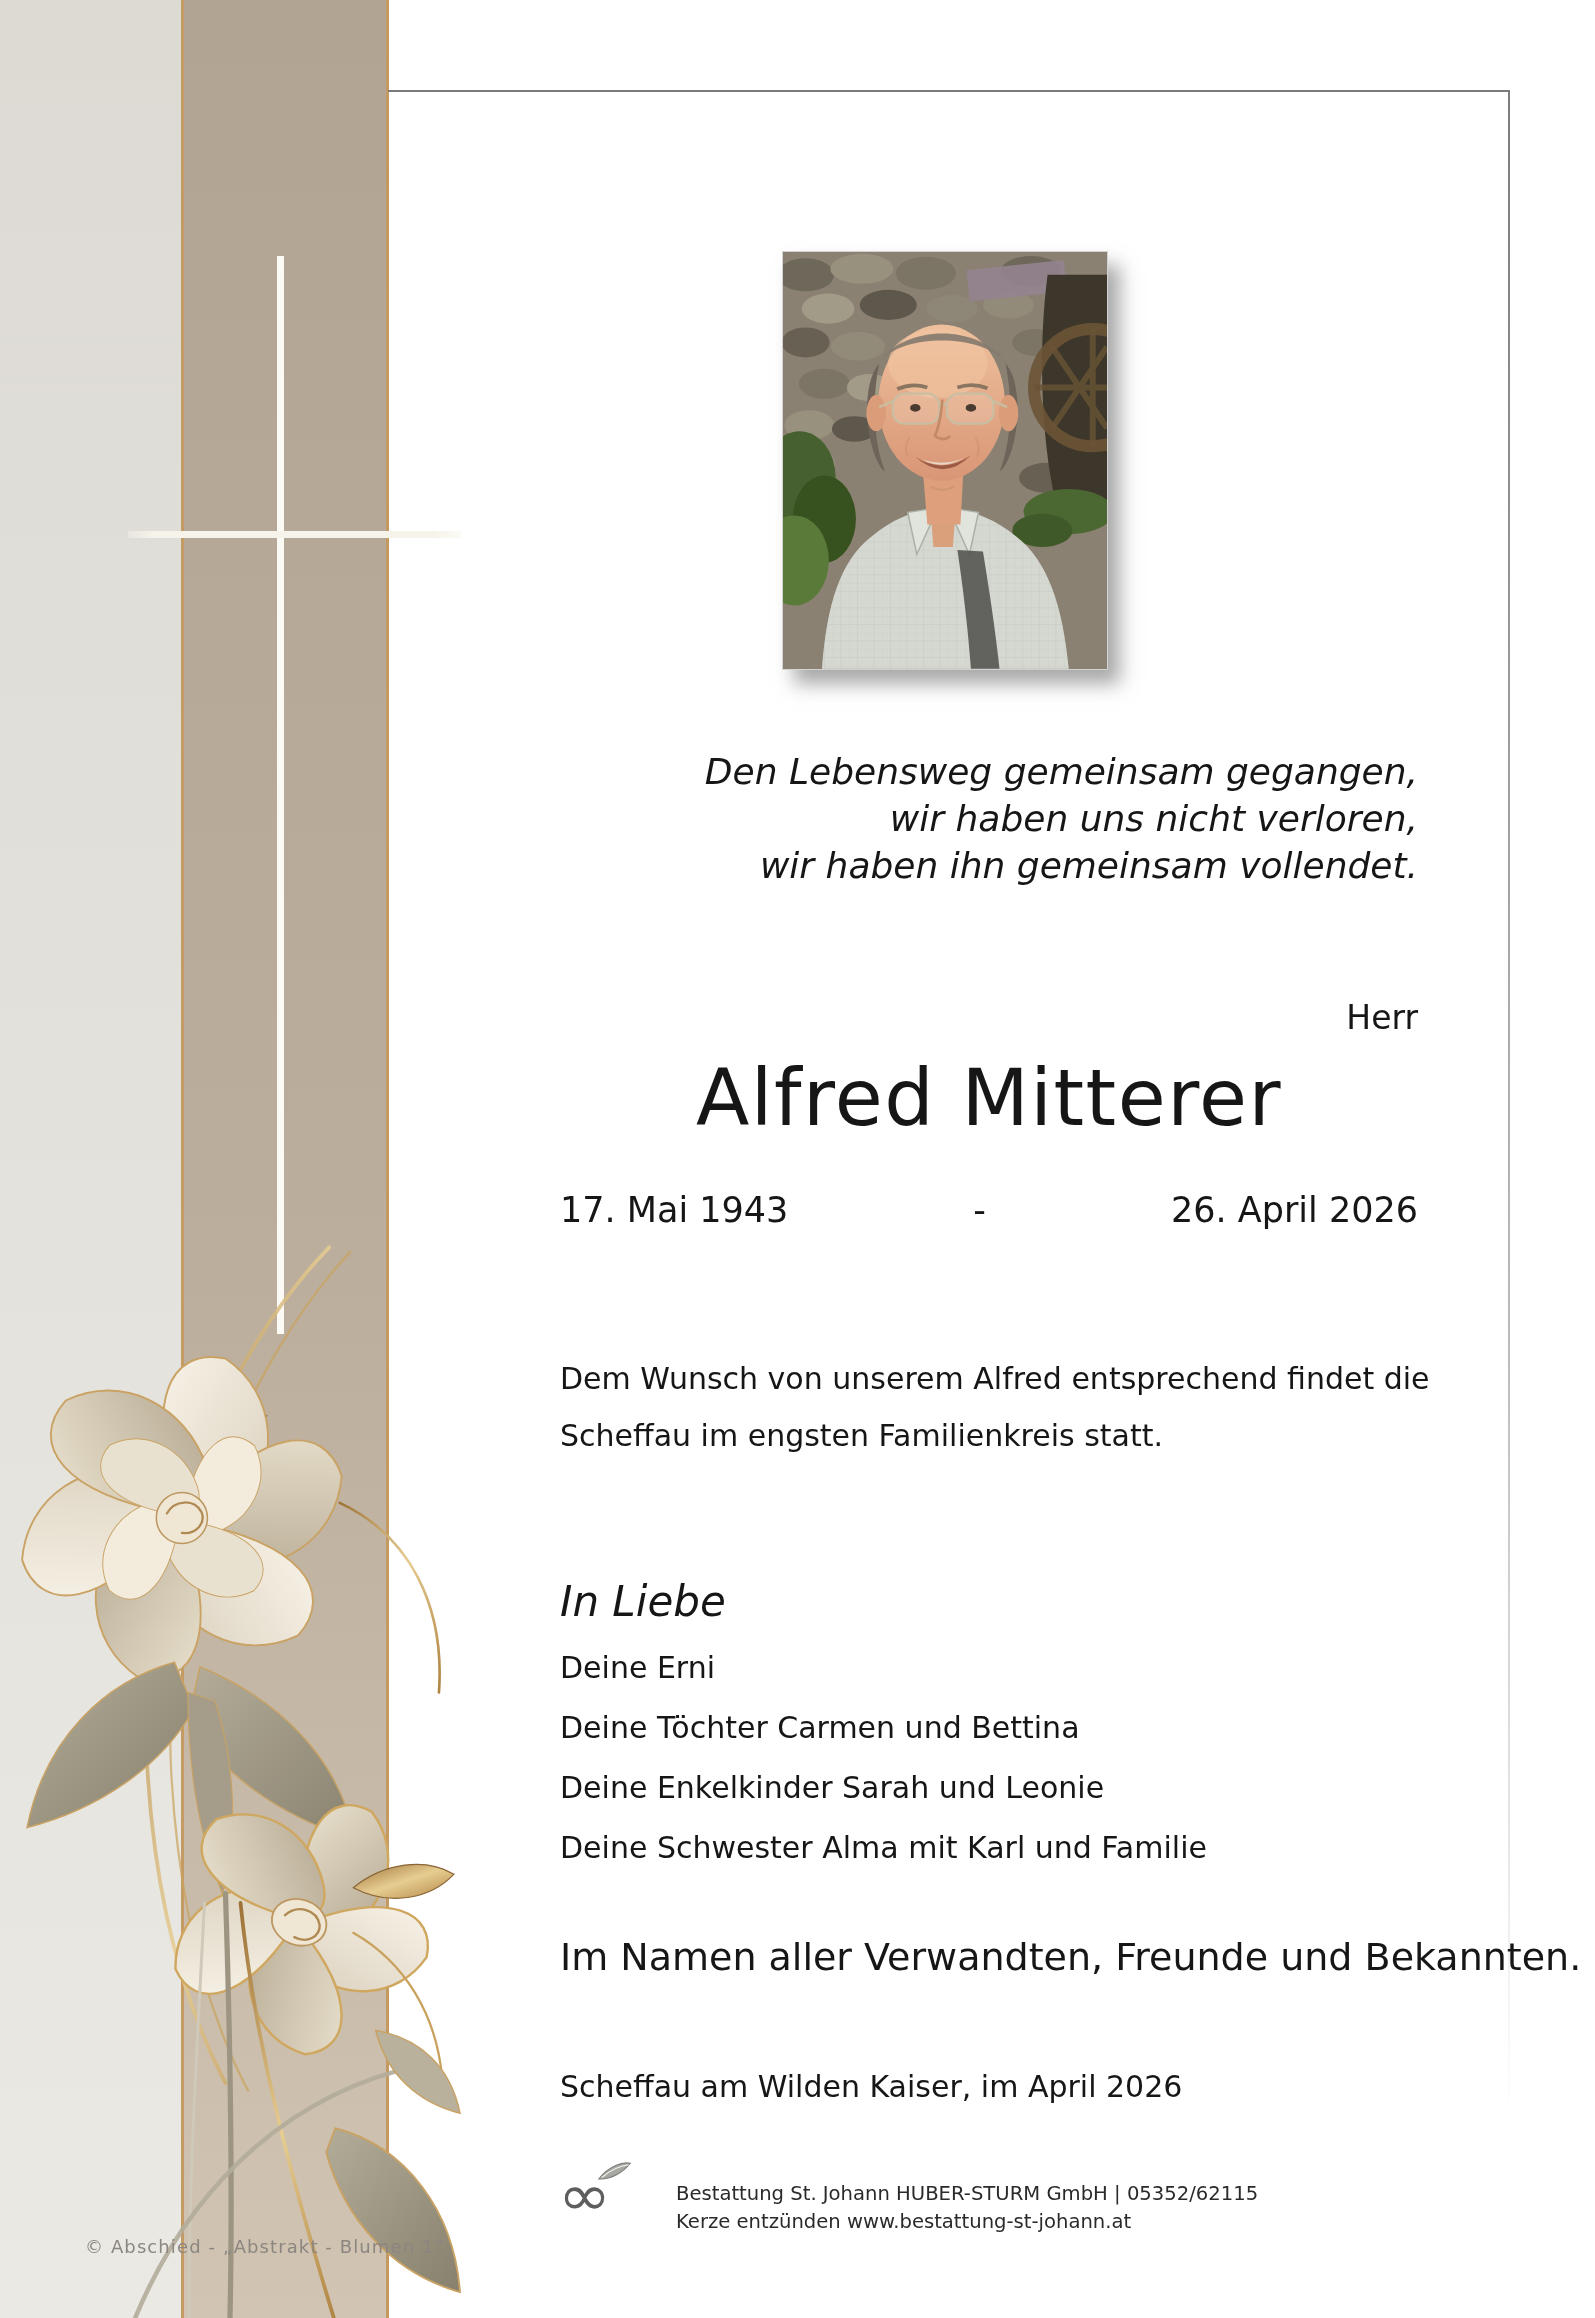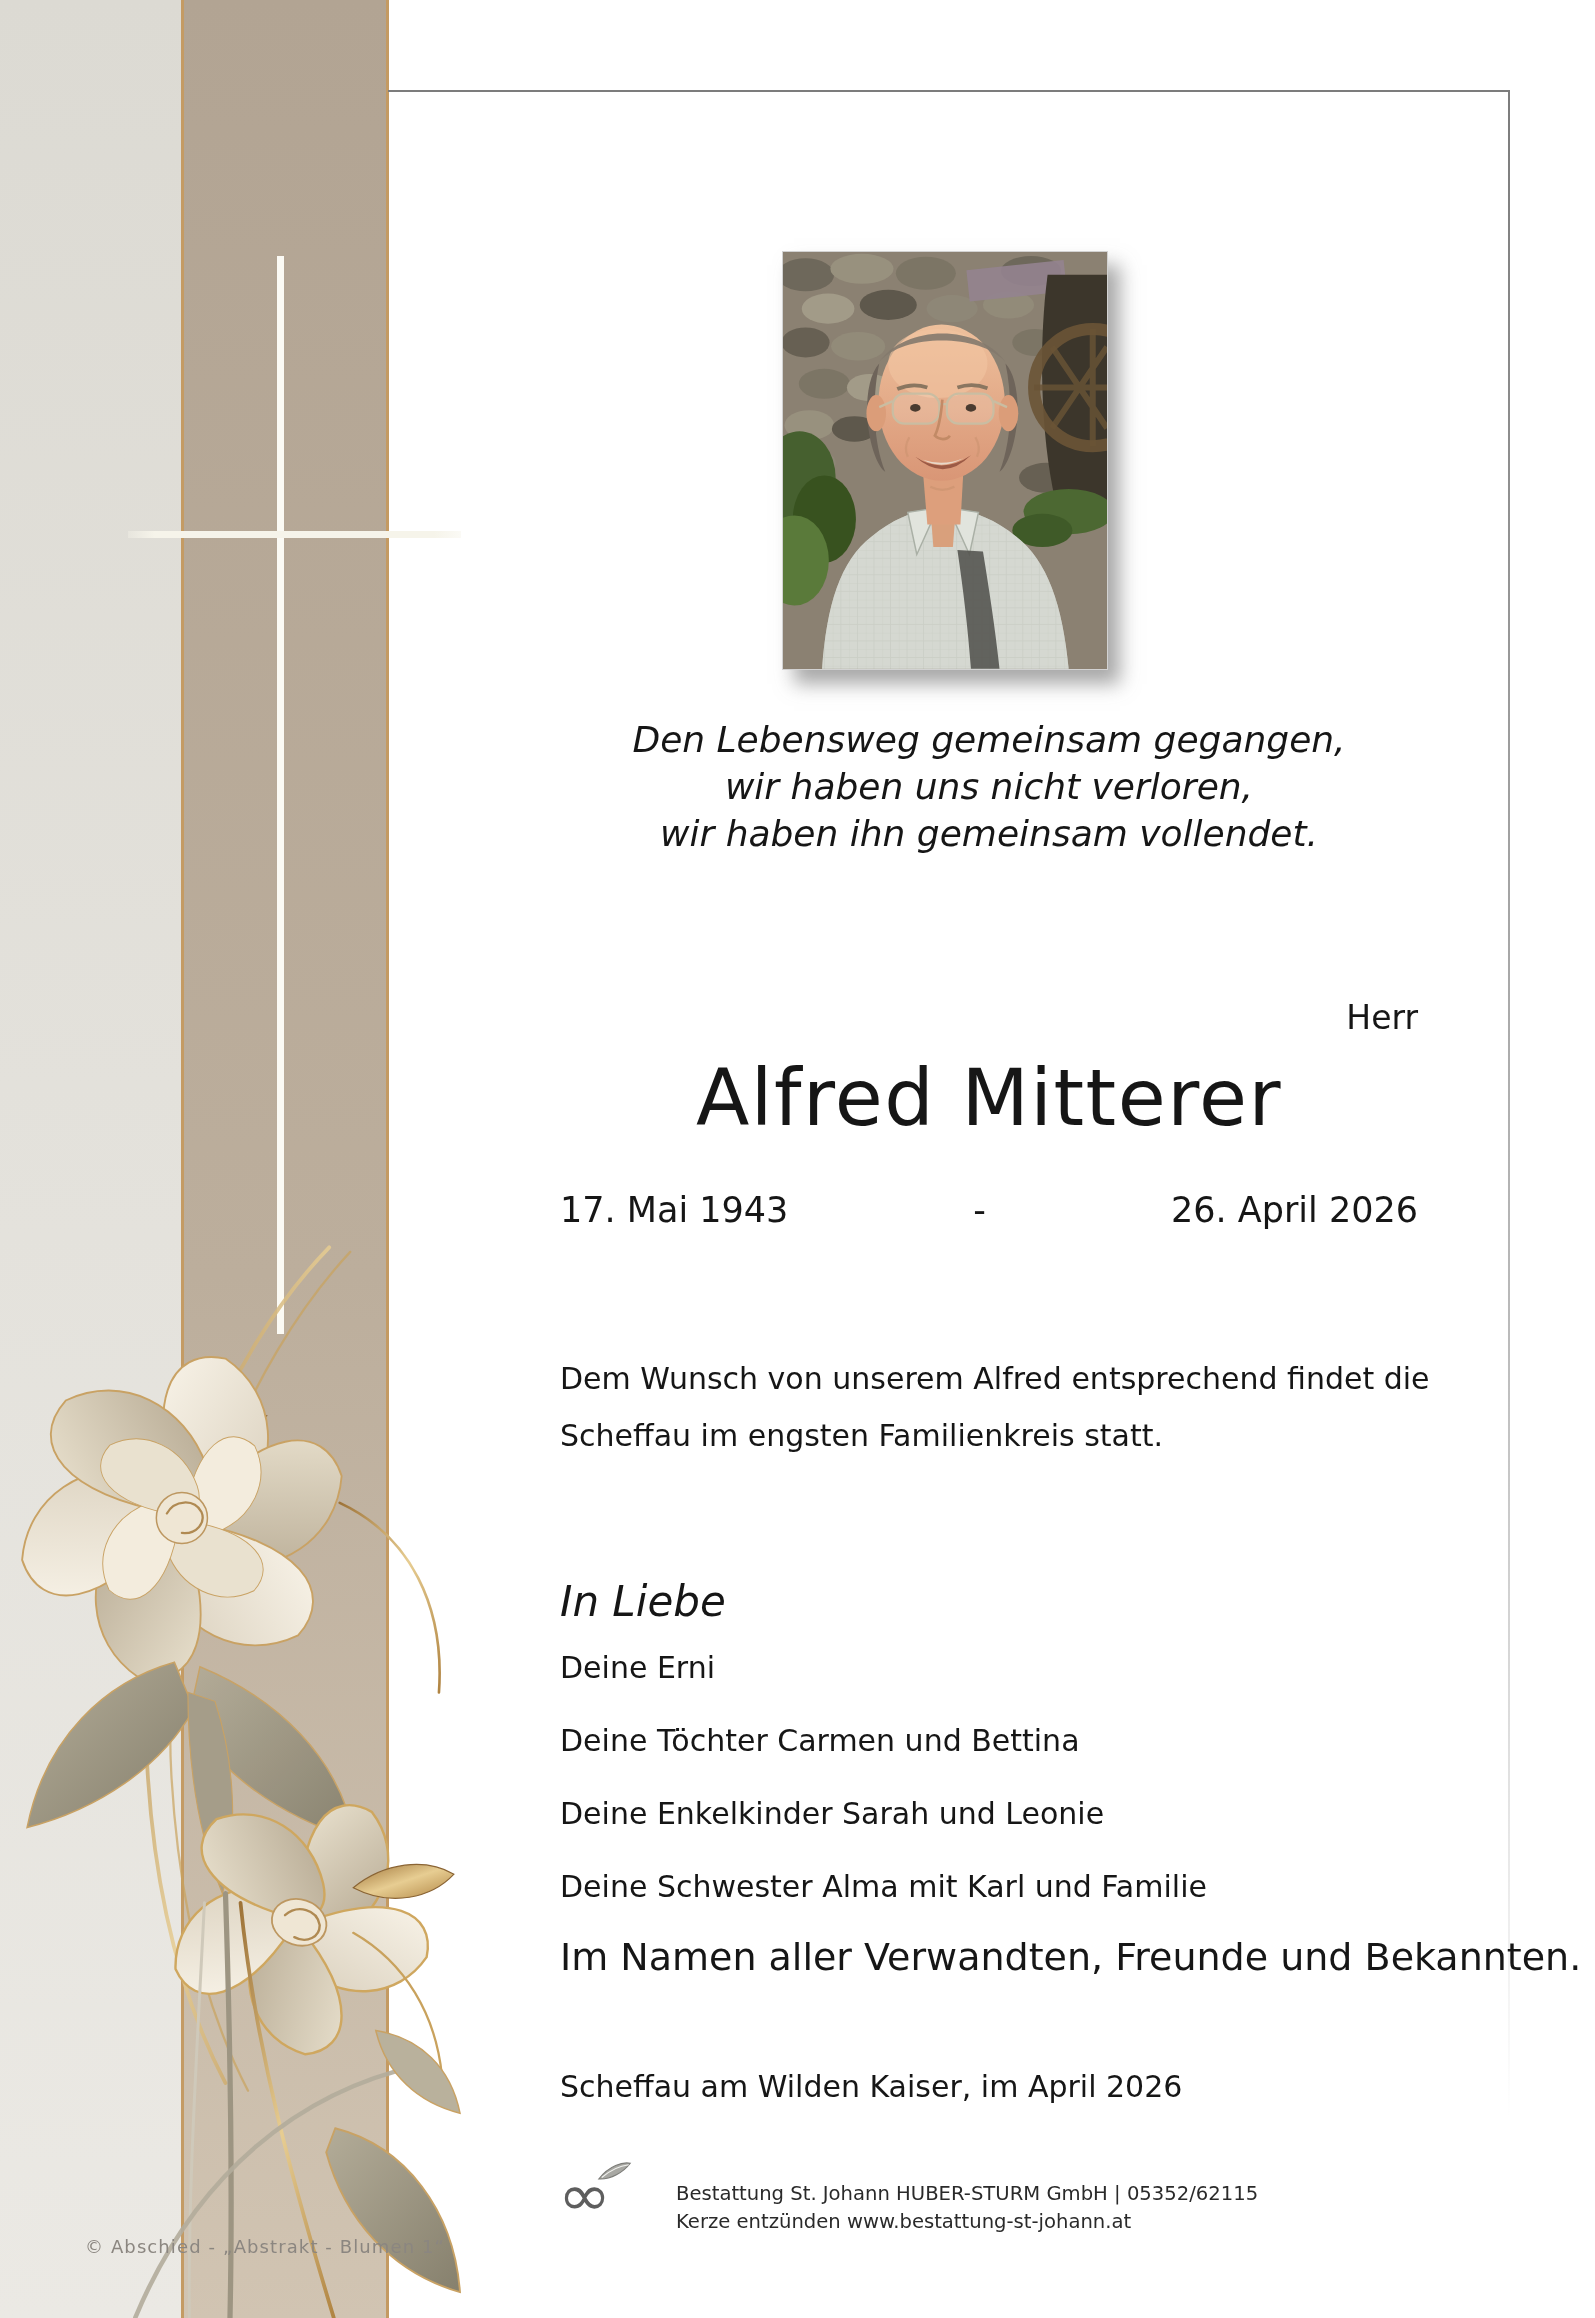--- a/index.html
+++ b/index.html
@@ -19,31 +19,31 @@
     background:linear-gradient(#7c7c7c,#bbbbbb 60%,rgba(187,187,187,0) 97%);}
   
   .cross-v{position:absolute;left:277px;top:256px;width:6.8px;height:1078px;background:#fbfaf4;}
   .cross-h{position:absolute;left:128px;top:531px;width:333px;height:6.8px;
     background:linear-gradient(90deg,rgba(246,244,234,.35),#f6f4ea 8%,#f6f4ea 92%,rgba(246,244,234,.45));}
   
   .photo{position:absolute;left:782px;top:251px;width:324px;height:417px;
     border:0.8px solid #d2d2d2;box-shadow:12px 13.5px 18px rgba(96,96,96,.55);background:#8b8172;}
   .photo svg{display:block;width:100%;height:100%;}
   
-  .verse{position:absolute;left:560px;top:716px;width:858px;text-align:center;
+  .verse{position:absolute;left:560px;top:748px;width:858px;text-align:right;
     font-style:italic;font-size:36px;line-height:47px;}
   .salutation{position:absolute;left:560px;top:998px;width:858px;text-align:right;font-size:33px;}
   .name{position:absolute;left:560px;top:1053px;width:858px;text-align:center;
     font-size:78px;font-weight:normal;letter-spacing:1.5px;margin:0;}
   .dates{position:absolute;left:560px;top:1190px;width:858px;display:flex;
     justify-content:space-between;gap:33px;font-size:35px;}
   .announcement{position:absolute;left:560px;top:1350px;font-size:30px;line-height:57px;white-space:nowrap;}
   .closing-heading{position:absolute;left:560px;top:1577px;font-size:42px;font-style:italic;}
   .mourners{position:absolute;left:560px;top:1649px;display:flex;flex-direction:column;
-    gap:35px;font-size:30px;line-height:38px;white-space:nowrap;}
+    gap:22px;font-size:30px;line-height:38px;white-space:nowrap;}
   .in-name{position:absolute;left:560px;top:1935px;font-size:38px;white-space:nowrap;}
   .place-date{position:absolute;left:560px;top:2069px;font-size:30px;white-space:nowrap;}
   
   .footer-logo{position:absolute;left:558px;top:2167px;width:113px;height:53px;}
   .infinity{font-size:57px;line-height:1;color:#5e5e5e;display:inline-block;transform:scaleX(1.12);transform-origin:left center;}
   .feather{position:absolute;left:39px;top:-6px;}
   .footer-lines{position:absolute;left:676px;top:2180px;font-size:19.6px;line-height:28px;color:#2a2a2a;}
   
   .roses{position:absolute;left:0;top:1241px;width:466px;height:1077px;}
   .credit{position:absolute;left:265px;top:2236px;transform:translateX(-50%);

